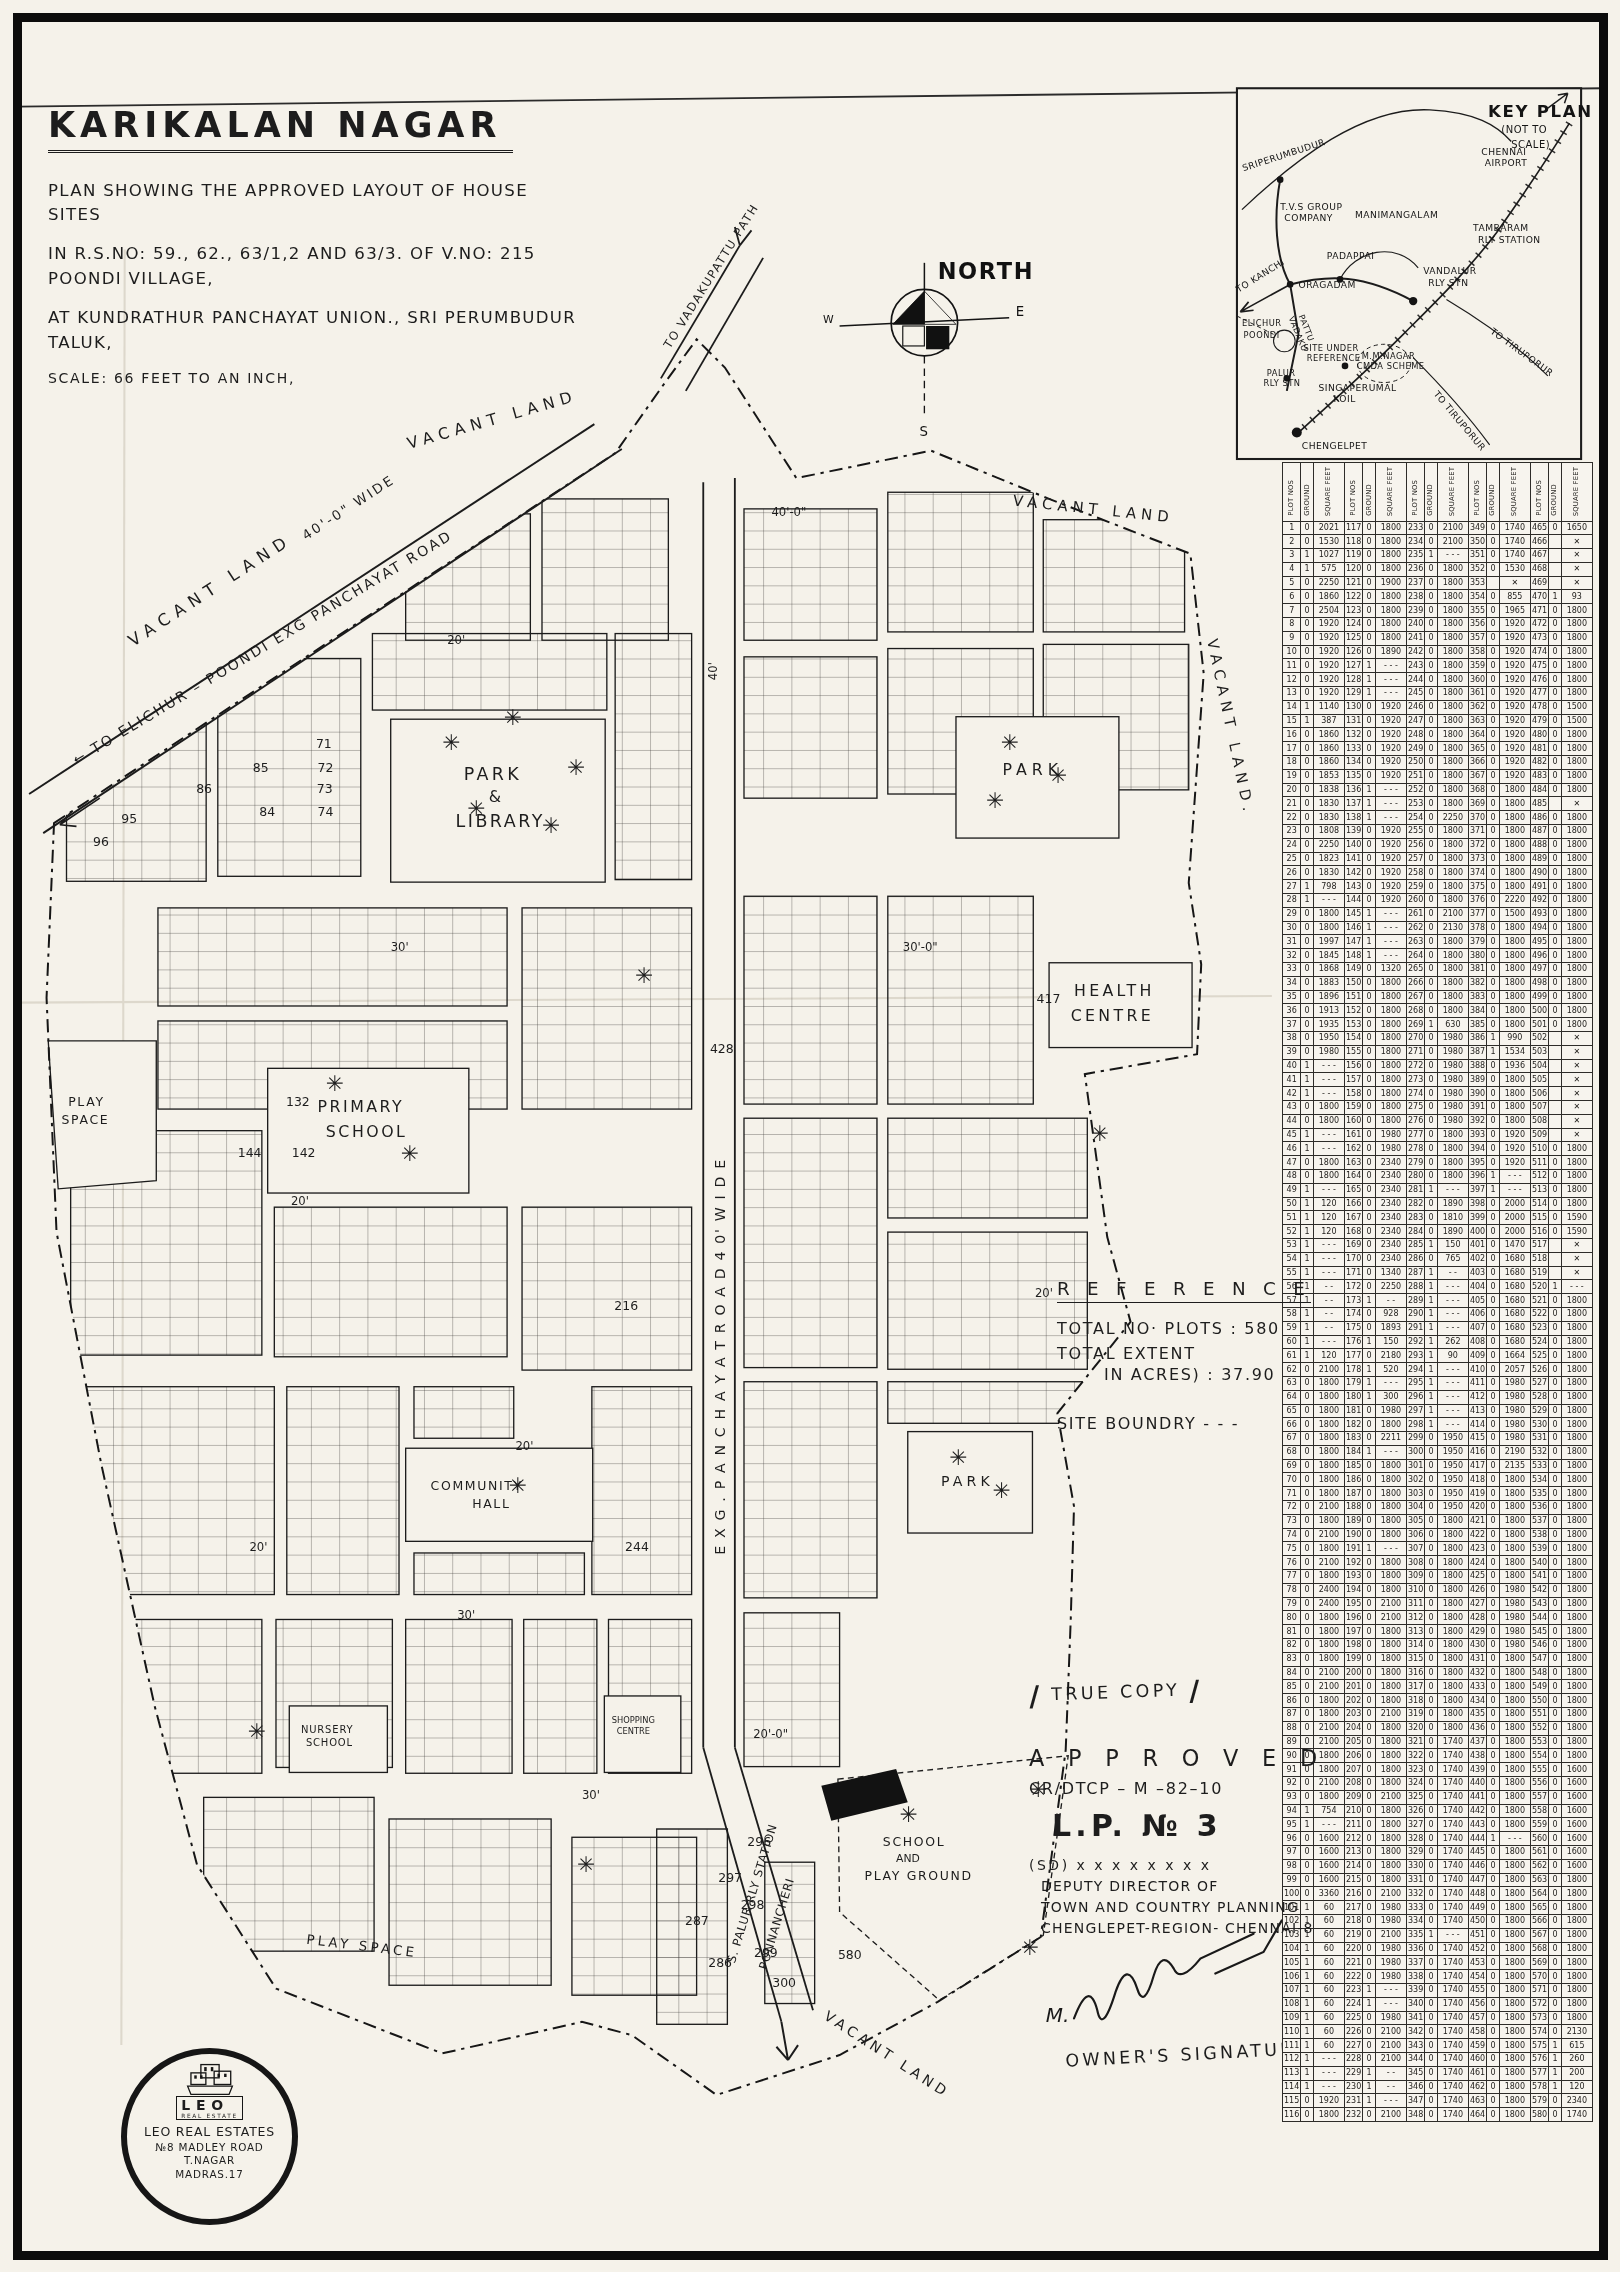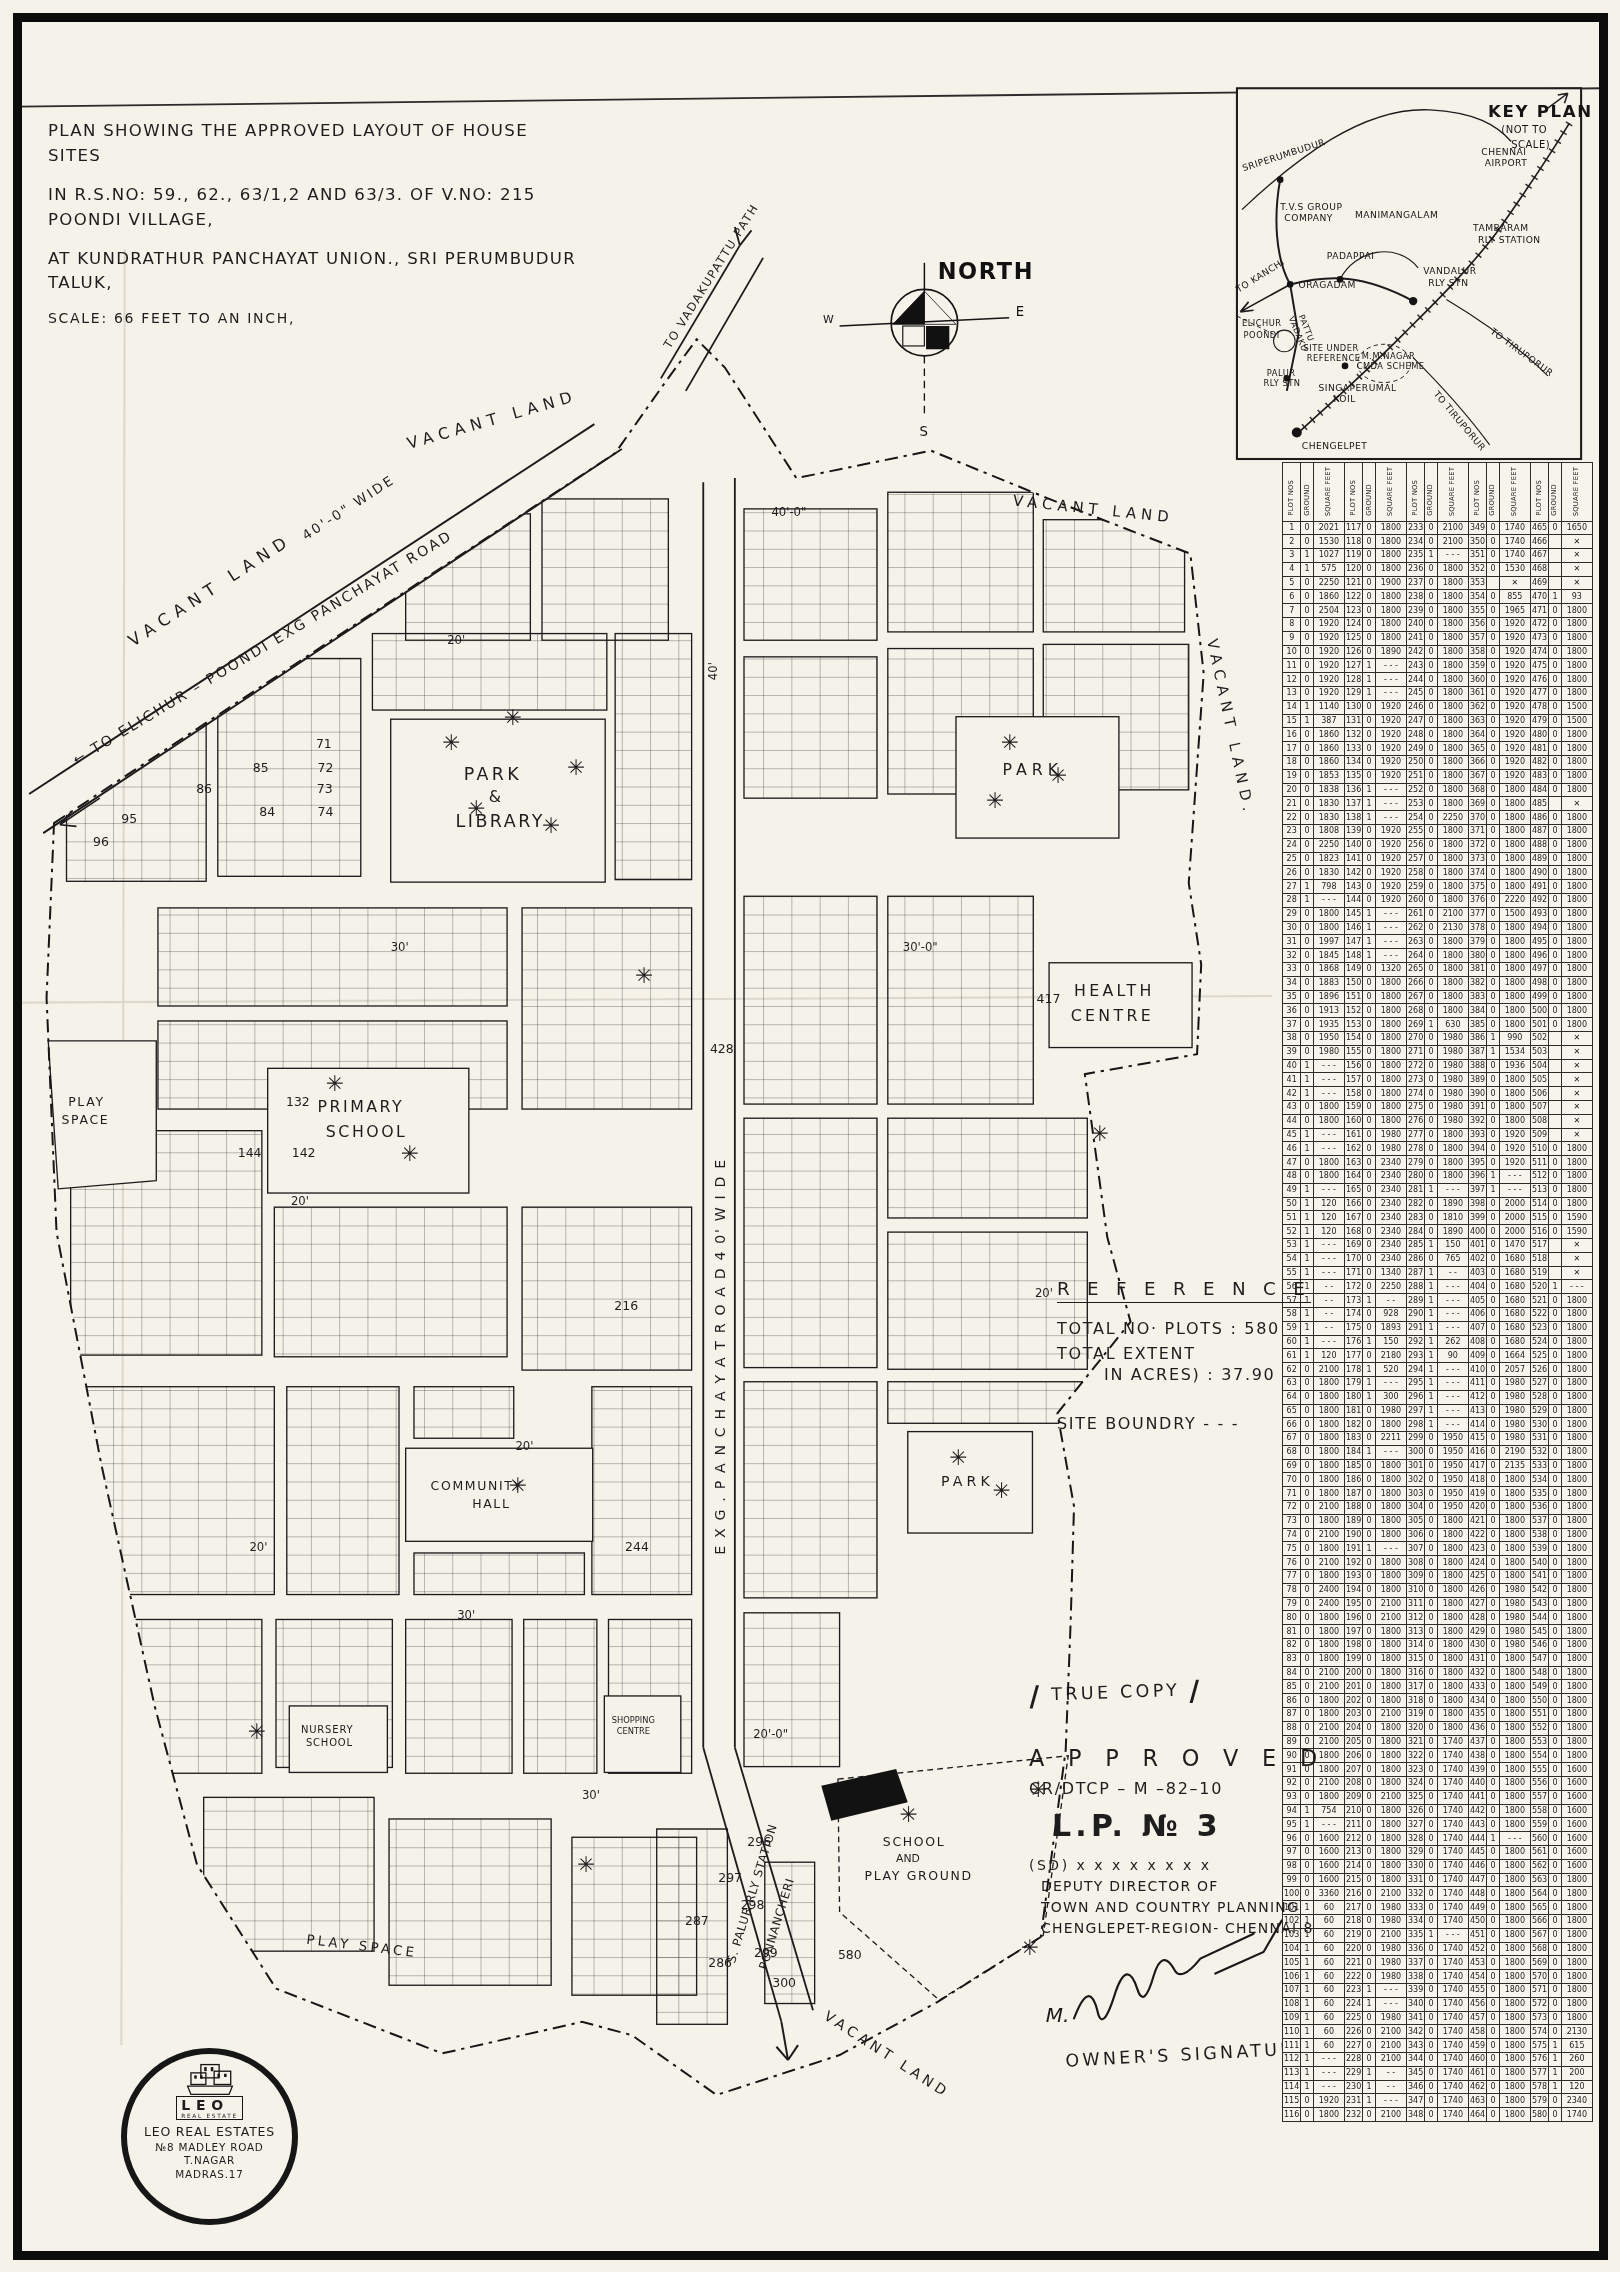--- a/index.html
+++ b/index.html
@@ -329,20 +329,21 @@
     </g>
 
     <g>
       <path d="M1292,2428 q18,-48 28,-10 q6,30 22,-22 q14,-40 26,-4 q8,26 20,-16 q10,-32 24,-8 q8,18 32,-12 l64,-30 m-46,48 l58,-26 l22,-38" fill="none" stroke="#191919" stroke-width="2.6" stroke-linecap="round"></path>
       <text x="1258" y="2432" font-size="24" font-style="italic" fill="#191919">M.</text>
       <text x="1282" y="2486" font-size="21" letter-spacing="4" fill="#1d1d1d" transform="rotate(-3 1282 2486)">OWNER'S SIGNATURE</text>
     </g>
   </svg>
 
   <div class="title-block">
+    <h1 class="doc-title">KARIKALAN NAGAR</h1>
     <div class="sub">PLAN SHOWING THE APPROVED LAYOUT OF HOUSE SITES</div>
     <div class="sub">IN R.S.NO: 59., 62., 63/1,2 AND 63/3. OF V.NO: 215 POONDI VILLAGE,</div>
     <div class="sub">AT KUNDRATHUR PANCHAYAT UNION., SRI PERUMBUDUR TALUK,</div>
     <div class="scale-line">SCALE: 66 FEET TO AN INCH,</div>
   </div>
 
   <div class="table-wrap">
     <table class="plots">
       <colgroup>
         <col class="c-plot">

